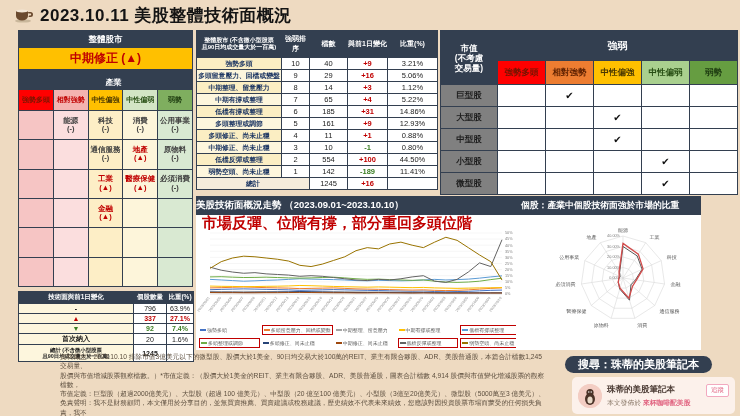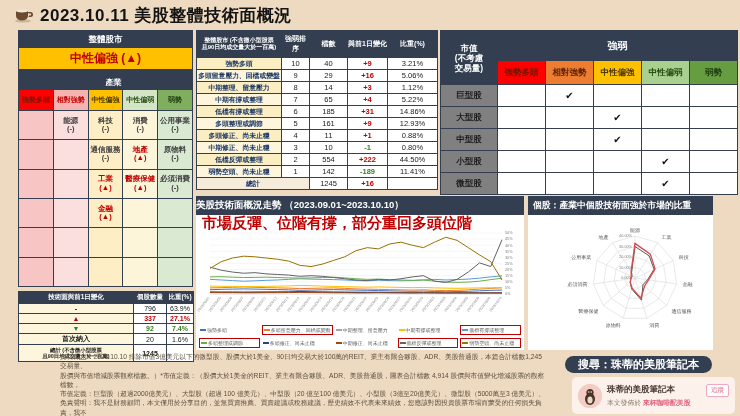--- a/index.html
+++ b/index.html
@@ -59,21 +59,21 @@
   #line-panel{left:196px;top:196px;width:328px;height:154px;background:#fff;display:flex;flex-direction:column;}
   #line-title{height:19px;font-size:9.5px;justify-content:flex-start;box-sizing:border-box;}
   #line-subtitle{height:15px;line-height:15px;color:#C00000;font-weight:bold;font-size:15px;padding-left:6px;}
   #line-legend{height:25px;display:grid;grid-template-columns:repeat(5,1fr);align-items:center;
     padding:0 3px;column-gap:2px;row-gap:1px;}
   .lg-item{display:flex;align-items:center;gap:1px;font-size:5px;color:#595959;white-space:nowrap;
     justify-content:flex-start;padding:1px;}
   .lg-item .mk{width:6px;height:1.5px;flex:none;}
   .lg-item.boxed{border:1px solid #C00000;}
   
-  #radar-panel{left:528px;top:196px;width:185px;height:154px;background:#fff;display:flex;flex-direction:column;text-align:center;}
+  #radar-panel{left:516px;top:196px;width:185px;height:154px;background:#fff;display:flex;flex-direction:column;text-align:center;}
   #radar-title{height:19px;font-size:8.8px;justify-content:flex-start;padding-left:5px;box-sizing:border-box;}
   #radar-legend{height:14px;display:flex;align-items:center;justify-content:center;gap:10px;
     font-size:7.5px;font-weight:bold;color:#333;}
   #radar-legend .mk{display:inline-block;width:10px;height:2px;margin-right:2px;vertical-align:middle;}
   
   #disclaimer{left:60px;top:352px;width:486px;font-size:6.7px;line-height:9.3px;color:#5C4E3E;}
   
   #search-pill{left:565px;top:356px;width:147px;height:17px;border-radius:9px;font-size:11px;cursor:pointer;}
   #profile-card{left:572px;top:377px;width:163px;height:37px;background:#FCF1EB;border-radius:5px;
     display:flex;align-items:center;gap:5px;padding:0 6px;box-sizing:border-box;}
@@ -98,21 +98,21 @@
       <ellipse cx="9" cy="14" rx="8" ry="1.6" fill="#C9B79B"></ellipse>
       <path d="M2 4 h12 v5 a6 4.5 0 0 1 -12 0 z" fill="#6B4A2F"></path>
       <path d="M14 5 h2.5 a2.5 2.5 0 0 1 0 5 h-2 l0.6-1.6 h1.4 a1 1 0 0 0 0-1.9 h-2.1 z" fill="#6B4A2F"></path>
       <ellipse cx="8" cy="4" rx="6" ry="1.4" fill="#F3E7D7"></ellipse>
     </svg>
     <span>2023.10.11 美股整體技術面概況</span>
   </div>
 
   <div class="abs" id="industry-panel">
     <div class="navybar" id="ind-bar-market">整體股市</div>
-    <div id="ind-bar-status">中性偏強 (▲)</div>
+    <div id="ind-bar-status">中期修正 (▲)</div>
     <div class="navybar" id="ind-bar-industry">產業</div>
     <div id="industry-grid">
         <div class="hc" style="background: rgb(255, 0, 0); color: rgb(123, 21, 0);">強勢多頭</div>
         <div class="hc" style="background: rgb(244, 179, 176); color: rgb(192, 0, 0);">相對強勢</div>
         <div class="hc" style="background: rgb(255, 192, 0); color: rgb(74, 56, 0);">中性偏強</div>
         <div class="hc" style="background: rgb(211, 229, 197); color: rgb(43, 81, 23);">中性偏弱</div>
         <div class="hc" style="background: rgb(127, 174, 95); color: rgb(30, 61, 16);">弱勢</div>
         <div class="bc" style="background: rgb(246, 197, 196);"></div>
         <div class="bc" style="background: rgb(251, 222, 222);">
           <div>能源</div>
@@ -253,21 +253,21 @@
           <td class="lbl">中期修正、尚未止穩</td>
           <td>3</td>
           <td>10</td>
           <td class="neg">-1</td>
           <td>0.80%</td>
         </tr>
         <tr class="odd">
           <td class="lbl">低檔反彈或整理</td>
           <td>2</td>
           <td>554</td>
-          <td class="pos">+222</td>
+          <td class="pos">+100</td>
           <td>44.50%</td>
         </tr>
         <tr class="even">
           <td class="lbl">弱勢空頭、尚未止穩</td>
           <td>1</td>
           <td>142</td>
           <td class="neg">-189</td>
           <td>11.41%</td>
         </tr>
         <tr>

